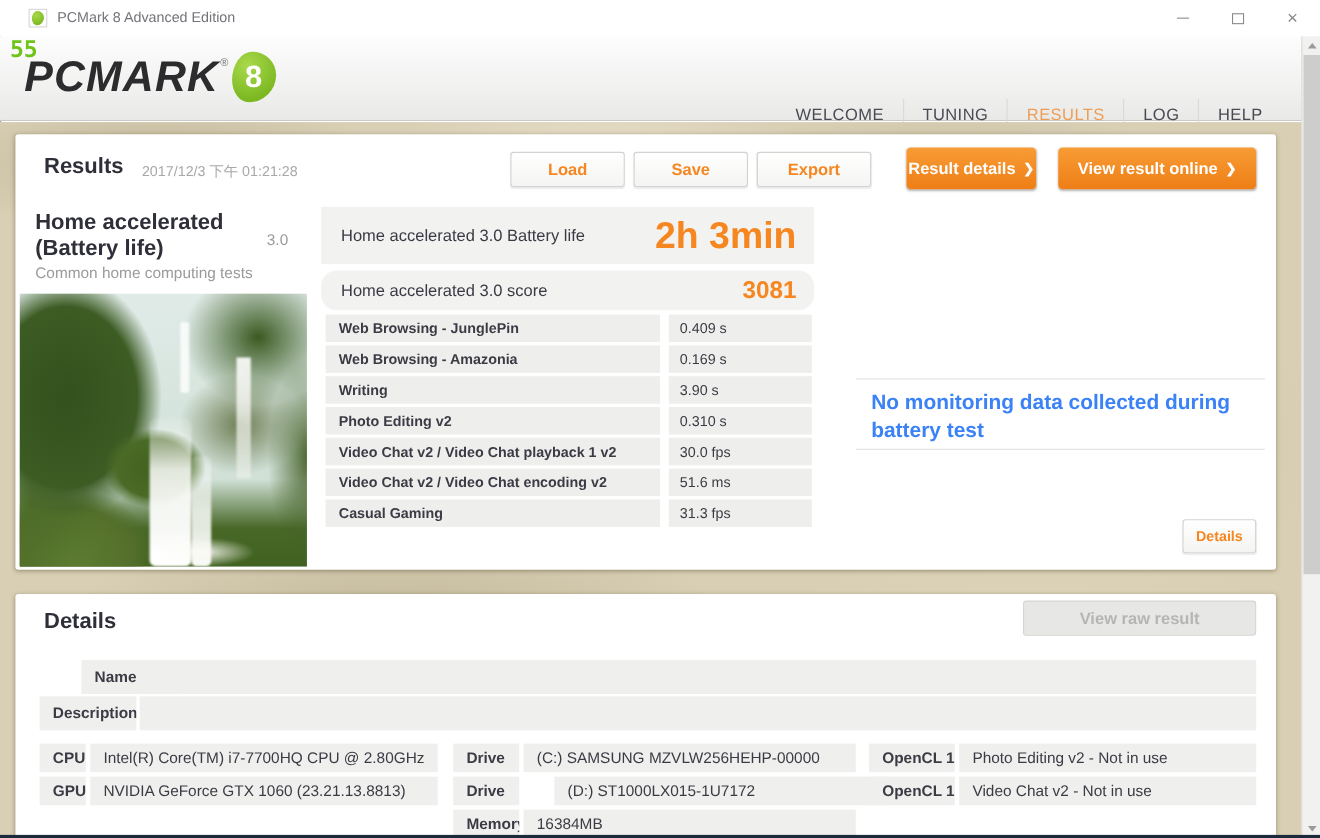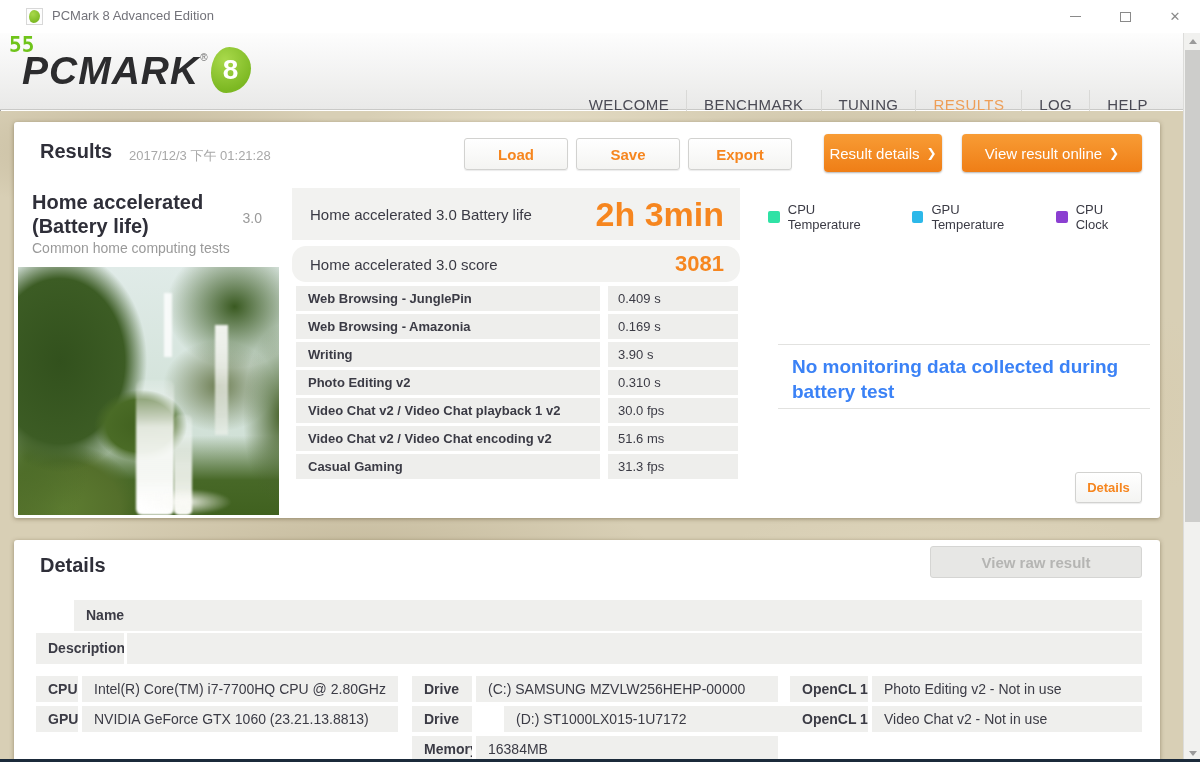--- a/index.html
+++ b/index.html
@@ -78,21 +78,21 @@
   .results-timestamp { position:absolute; left:115px; top:25px; font-size:13px; color:#a8a8a8; }
 
   .btn-white { position:absolute; height:32px; border:1px solid #d2d2d0; border-radius:3px;
                background:linear-gradient(#ffffff,#f4f4f2); color:#f6861f; font-weight:bold; font-size:15px;
                display:flex; align-items:center; justify-content:center; cursor:pointer;
                box-shadow:0 1px 1px rgba(0,0,0,.08); }
   .btn-load   { left:450px; top:16px; width:104px; }
   .btn-save   { left:562px; top:16px; width:104px; }
   .btn-export { left:674px; top:16px; width:104px; }
   .btn-orange { position:absolute; top:12px; height:38px; border:none; border-radius:4px;
-                background:linear-gradient(#f89c35,#ef7e16); color:#fff; font-weight:normal; font-size:15px;
+                background:linear-gradient(#f89c35,#ef7e16); color:#fff; font-weight:bold; font-size:15px;
                 display:flex; align-items:center; justify-content:center; cursor:pointer;
                 box-shadow:0 1px 2px rgba(0,0,0,.3);text-align:center; }
   .btn-result-details { left:810px; width:118px; }
   .btn-view-online    { left:948px; width:180px; }
   .chev { font-size:12px; margin-left:7px; }
 
   
   .test-block { position:absolute; left:0; top:60px; width:266px; }
   .test-name { position:absolute; left:18px; top:8px; width:205px; font-size:20px; font-weight:bold;
                color:#2f2f39; line-height:24px; }
@@ -186,21 +186,20 @@
 
   <div class="header">
     <div class="frame-counter">55</div>
     <div class="logo">
       <span class="logo-text">PCMARK</span>
       <span class="logo-reg">®</span>
       <span class="logo-leaf">8</span>
     </div>
     <div class="nav">
       <div class="nav-item">WELCOME</div>
-      <div class="nav-item">BENCHMARK</div>
       <div class="nav-item">TUNING</div>
       <div class="nav-item active">RESULTS</div>
       <div class="nav-item">LOG</div>
       <div class="nav-item">HELP</div>
     </div>
   </div>
 
   <div class="main-bg"></div>
 
   <div class="panel results-panel">
@@ -266,34 +265,20 @@
         <div class="metric-label">Video Chat v2 / Video Chat encoding v2</div>
         <div class="metric-value">51.6 ms</div>
       </div>
       <div class="metric-row" style="top:332px">
         <div class="metric-label">Casual Gaming</div>
         <div class="metric-value">31.3 fps</div>
       </div>
     </div>
 
     <div class="right-col">
-      <div class="legend">
-        <div class="legend-item">
-          <span class="legend-swatch sw-cpu-temp"></span>
-          <span class="legend-label">CPU Temperature</span>
-        </div>
-        <div class="legend-item">
-          <span class="legend-swatch sw-gpu-temp"></span>
-          <span class="legend-label">GPU Temperature</span>
-        </div>
-        <div class="legend-item">
-          <span class="legend-swatch sw-cpu-clock"></span>
-          <span class="legend-label">CPU Clock</span>
-        </div>
-      </div>
       <div class="mon-hr mon-hr-1"></div>
       <div class="mon-message">No monitoring data collected during battery test</div>
       <div class="mon-hr mon-hr-2"></div>
       <div class="btn-white btn-details">Details</div>
     </div>
   </div>
 
   <div class="panel details-panel">
     <div class="section-title details-title">Details</div>
     <div class="btn-raw">View raw result</div>

